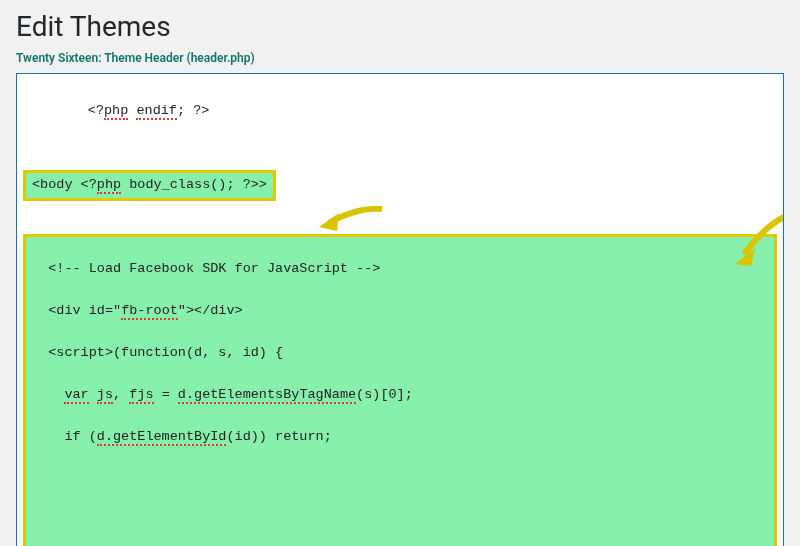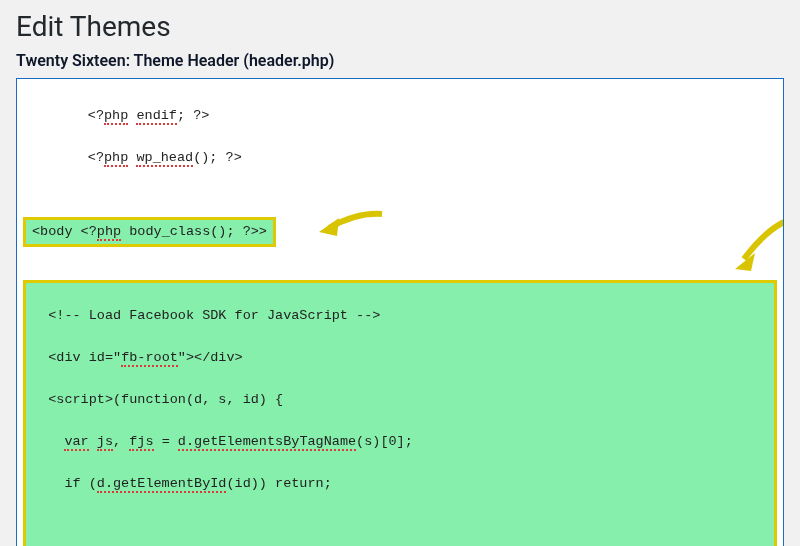--- a/index.html
+++ b/index.html
@@ -13,24 +13,24 @@
     height: 546px;
     overflow: hidden;
   }
   h1.page-title {
     font-size: 28px;
     font-weight: 400;
     margin: 0 0 8px 0;
     color: #23282d;
   }
   h2.sub-title {
-    font-size: 16px;
+    font-size: 12px;
     font-weight: 600;
     margin: 0 0 8px 0;
-    color: #0f172a;
+    color: #0f766e;
   }
   .editor-box {
     border: 1px solid #1a6ec2;
     background: #fff;
     padding: 6px 6px 6px 6px;
     font-family: Consolas, "Liberation Mono", Menlo, Courier, monospace;
     font-size: 13.5px;
     line-height: 1.55;
     color: #222;
     position: relative;
@@ -55,21 +55,20 @@
   .arrow svg { display: block; }
 </style>
 </head>
 <body>
 
 <h1 class="page-title">Edit Themes</h1>
 <h2 class="sub-title">Twenty Sixteen: Theme Header (header.php)</h2>
 
 <div class="editor-box">
 <div class="code-line"><span>        &lt;?</span><span class="sq">php</span><span> </span><span class="sq">endif</span><span>; ?&gt;</span></div>
-<div class="code-line"><span>        &lt;?</span><span class="sq">php</span><span> </span><span class="sq">wp_head</span><span>(); ?&gt;</span></div>
 
 <div class="hl-box inline-fit"><span>&lt;body &lt;?</span><span class="sq">php</span><span> body_class(); ?&gt;&gt;</span></div>
 
 <div class="hl-box">
 <div class="code-line"><span>  &lt;!-- Load Facebook SDK for JavaScript --&gt;</span></div>
 <div class="code-line"><span>  &lt;div id="</span><span class="sq">fb-root</span><span>"&gt;&lt;/div&gt;</span></div>
 <div class="code-line"><span>  &lt;script&gt;(function(d, s, id) {</span></div>
 <div class="code-line"><span>    </span><span class="sq">var</span><span> </span><span class="sq">js</span><span>, </span><span class="sq">fjs</span><span> = </span><span class="sq">d.getElementsByTagName</span><span>(s)[0];</span></div>
 <div class="code-line"><span>    if (</span><span class="sq">d.getElementById</span><span>(id)) return;</span></div>
 

